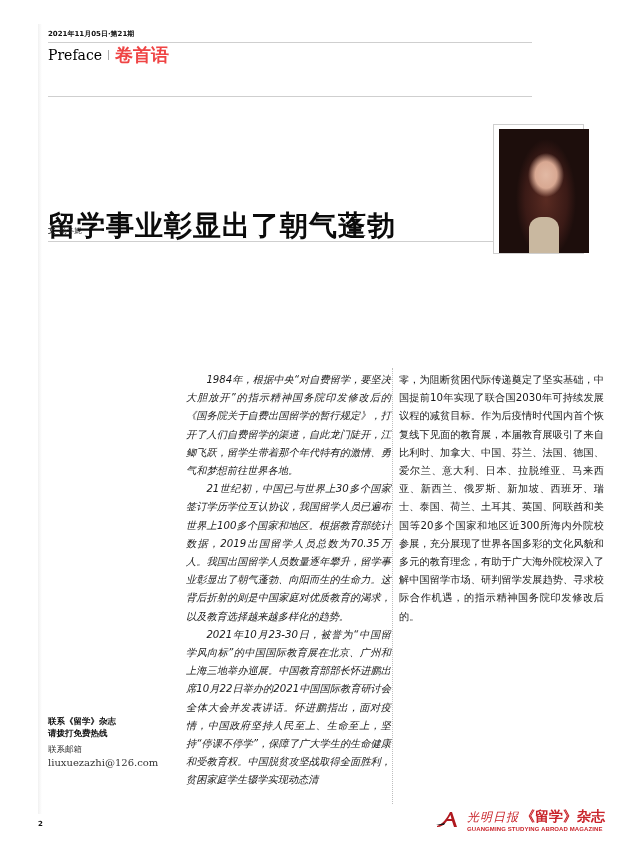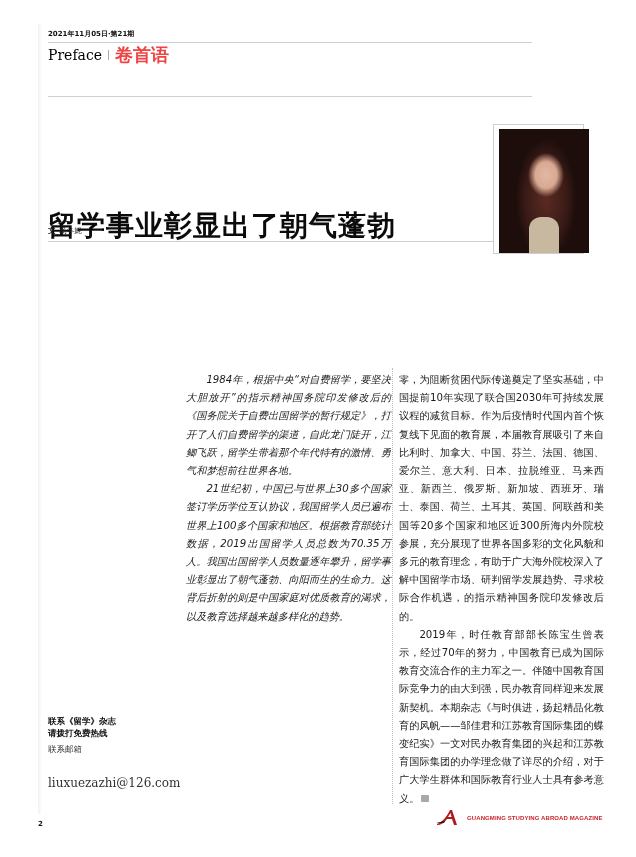--- a/index.html
+++ b/index.html
@@ -34,21 +34,21 @@
   .col.c2 { left: 399px; }
   .col p { margin: 0; text-indent: 2em; }
   .col p.cont { text-indent: 0; }
   .col-divider { position: absolute; left: 392px; top: 368px; width: 0; height: 436px; border-left: 1px dotted #bdbdbd; }
   .contact { position: absolute; left: 48px; top: 715px; width: 135px; }
   .contact-l1, .contact-l2 { font-size: 8.5px; font-weight: bold; color: #111; line-height: 12px; }
   .hotline { font-family: "Liberation Sans", sans-serif; font-weight: bold; color: #d9262b; line-height: 24px; white-space: nowrap; }
   .hotline .a { font-size: 19px; letter-spacing: -0.5px; }
   .hotline .b { font-size: 24px; letter-spacing: -1px; }
   .contact-email-label { font-size: 8.5px; color: #333; margin-top: 4px; line-height: 13px; }
-  .contact-email { font-family: "DejaVu Serif", "Liberation Serif", serif; font-size: 12px; color: #333; line-height: 13px; margin-top: 21px; }
+  .contact-email { font-family: "DejaVu Serif", "Liberation Serif", serif; font-size: 10px; color: #333; line-height: 13px; }
   .page-number { position: absolute; left: 38px; top: 820px; font-size: 7px; font-weight: bold; color: #111; }
   .brand { position: absolute; left: 435px; top: 808px; display: flex; align-items: center; }
   .brand-logo { width: 26px; height: 20px; margin-right: 6px; }
   .brand-text { display: flex; flex-direction: column; }
   .brand-cn { display: flex; align-items: baseline; white-space: nowrap; }
   .brand-cn .script { font-family: "DejaVu Serif", serif; font-style: italic; font-size: 12px; color: #c9242b; letter-spacing: 1px; }
   .brand-cn .main { font-size: 14px; font-weight: bold; color: #c9242b; margin-left: 2px; }
   .brand-en { font-family: "Liberation Sans", sans-serif; font-size: 6px; font-weight: bold; color: #c9242b; letter-spacing: 0.1px; white-space: nowrap; }
   .end-mark { display: inline-block; width: 8px; height: 7px; background: #a8a8a8; border-radius: 1px; vertical-align: middle; margin-left: 2px; }
 </style>
@@ -77,40 +77,44 @@
 
 <h1 class="article-title">留学事业彰显出了朝气蓬勃</h1>
 <div class="byline">
   <b>文_</b><span>杨冬妮</span>
 </div>
 <div class="title-rule"></div>
 
 <div class="col c1">
   <p>1984年，根据中央“对自费留学，要坚决大胆放开”的指示精神国务院印发修改后的《国务院关于自费出国留学的暂行规定》，打开了人们自费留学的渠道，自此龙门陡开，江鲫飞跃，留学生带着那个年代特有的激情、勇气和梦想前往世界各地。</p>
   <p>21世纪初，中国已与世界上30多个国家签订学历学位互认协议，我国留学人员已遍布世界上100多个国家和地区。根据教育部统计数据，2019出国留学人员总数为70.35万人。我国出国留学人员数量逐年攀升，留学事业彰显出了朝气蓬勃、向阳而生的生命力。这背后折射的则是中国家庭对优质教育的渴求，以及教育选择越来越多样化的趋势。</p>
+  <p>2021年10月23-30日，被誉为“中国留学风向标”的中国国际教育展在北京、广州和上海三地举办巡展。中国教育部部长怀进鹏出席10月22日举办的2021中国国际教育研讨会全体大会并发表讲话。怀进鹏指出，面对疫情，中国政府坚持人民至上、生命至上，坚持“停课不停学”，保障了广大学生的生命健康和受教育权。中国脱贫攻坚战取得全面胜利，贫困家庭学生辍学实现动态清</p>
 </div>
 
 <div class="col-divider"></div>
 
 <div class="col c2">
   <p class="cont">零，为阻断贫困代际传递奠定了坚实基础，中国提前10年实现了联合国2030年可持续发展议程的减贫目标。作为后疫情时代国内首个恢复线下见面的教育展，本届教育展吸引了来自比利时、加拿大、中国、芬兰、法国、德国、爱尔兰、意大利、日本、拉脱维亚、马来西亚、新西兰、俄罗斯、新加坡、西班牙、瑞士、泰国、荷兰、土耳其、英国、阿联酋和美国等20多个国家和地区近300所海内外院校参展，充分展现了世界各国多彩的文化风貌和多元的教育理念，有助于广大海外院校深入了解中国留学市场、研判留学发展趋势、寻求校际合作机遇，的指示精神国务院印发修改后的。</p>
-  <p><span>2019年，时任教育部部长陈宝生曾表示，经过70年的努力，中国教育已成为国际教育交流合作的主力军之一。伴随中国教育国际竞争力的由大到强，民办教育同样迎来发展新契机。本期杂志《与时俱进，扬起精品化教育的风帆——邹佳君和江苏教育国际集团的蝶变纪实》一文对民办教育集团的兴起和江苏教育国际集团的办学理念做了详尽的介绍，对于广大学生群体和国际教育行业人士具有参考意义。</span><span class="end-mark"></span></p>
 </div>
 
 <div class="contact">
   <div class="contact-l1">联系《留学》杂志</div>
   <div class="contact-l2">请拨打免费热线</div>
   <div class="contact-email-label">联系邮箱</div>
   <div class="contact-email">liuxuezazhi@126.com</div>
 </div>
 
 <div class="page-number">2</div>
 
 <div class="brand">
   <svg class="brand-logo" viewBox="0 0 26 20">
     <path d="M2 16 C8 14 12 8 15 2 L17 2 L22 17 L19 17 L17 11 L12 11 C9 15 6 17 2 17 Z" fill="#b0191f"></path>
     <path d="M13 9 L16.5 9 L15.5 5 Z" fill="#ffffff"></path>
     <path d="M1 15 L10 13 L9 15 Z" fill="#1a1a1a"></path>
   </svg>
   <div class="brand-text">
+    <div class="brand-cn">
+      <span class="script">光明日报</span>
+      <span class="main">《留学》杂志</span>
+    </div>
     <div class="brand-en">GUANGMING STUDYING ABROAD MAGAZINE</div>
   </div>
 </div>
 
 </body></html>

